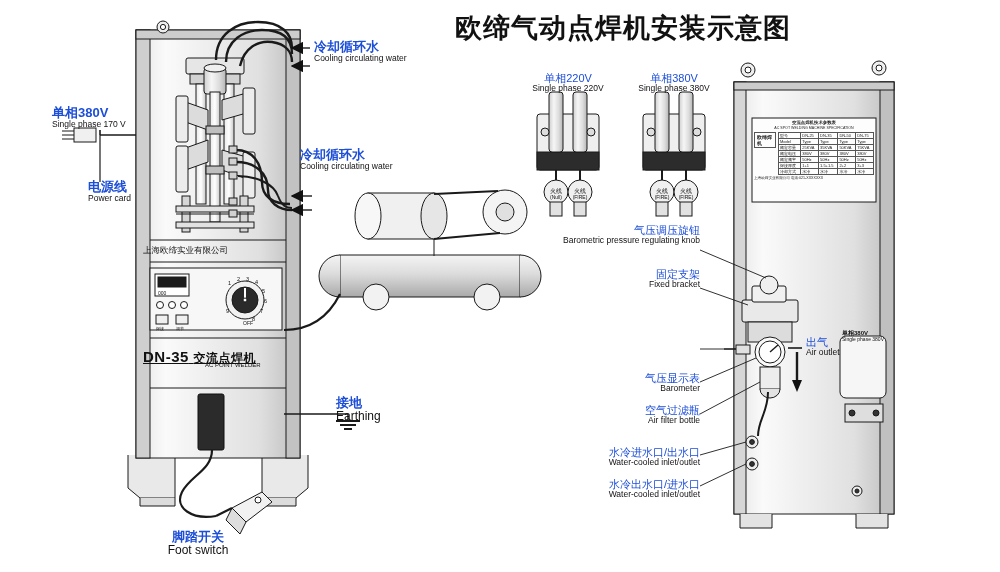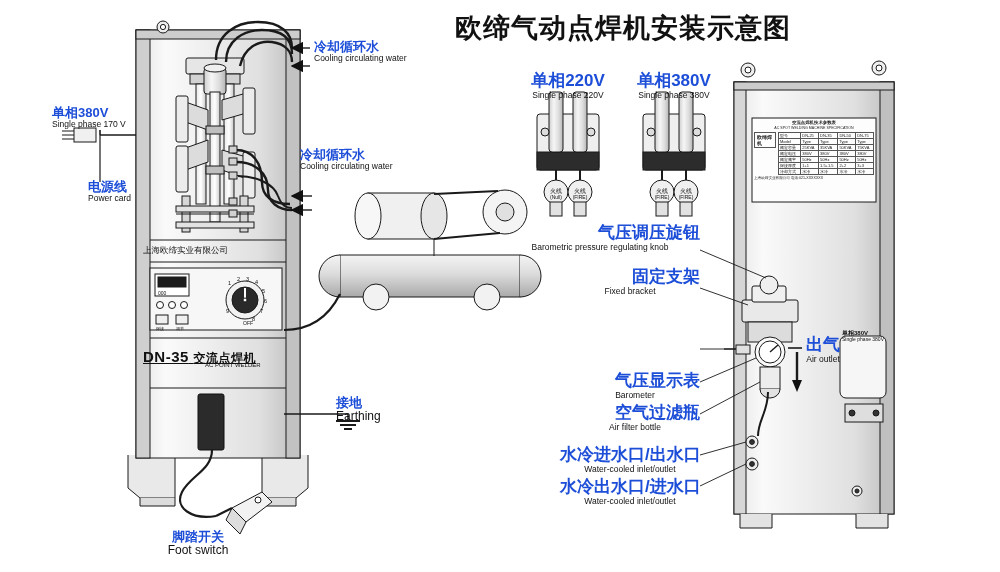--- a/index.html
+++ b/index.html
@@ -8,22 +8,22 @@
     background:#ffffff;
     font-family:"Liberation Sans", sans-serif;
     color:#111;
     position:relative;
     overflow:hidden;
   }
   .root{position:absolute;left:0;top:0;width:1000px;height:572px;padding-left:25px;}
   svg.layer{position:absolute;left:0;top:0;width:1000px;height:572px;}
   .lbl{position:absolute;line-height:1.1;}
   .cn{font-size:13px;font-weight:bold;color:#1d4ed8;white-space:nowrap;}
-  .cn.sm{font-size:17px;font-weight:bold;}
-  .en{font-size:8.5px;color:#111;white-space:nowrap;text-align:center;}
+  .cn.sm{font-size:11px;font-weight:normal;}
+  .en{font-size:8.5px;color:#111;white-space:nowrap;}
   .title{
     position:absolute;left:455px;top:10px;
     font-size:27px;font-weight:bold;letter-spacing:1px;
     color:#111;white-space:nowrap;
   }
   .center{text-align:center;}
   .right{text-align:right;}
   .mini{font-size:6px;white-space:nowrap;}
   .mini2{font-size:5px;white-space:nowrap;}
   

